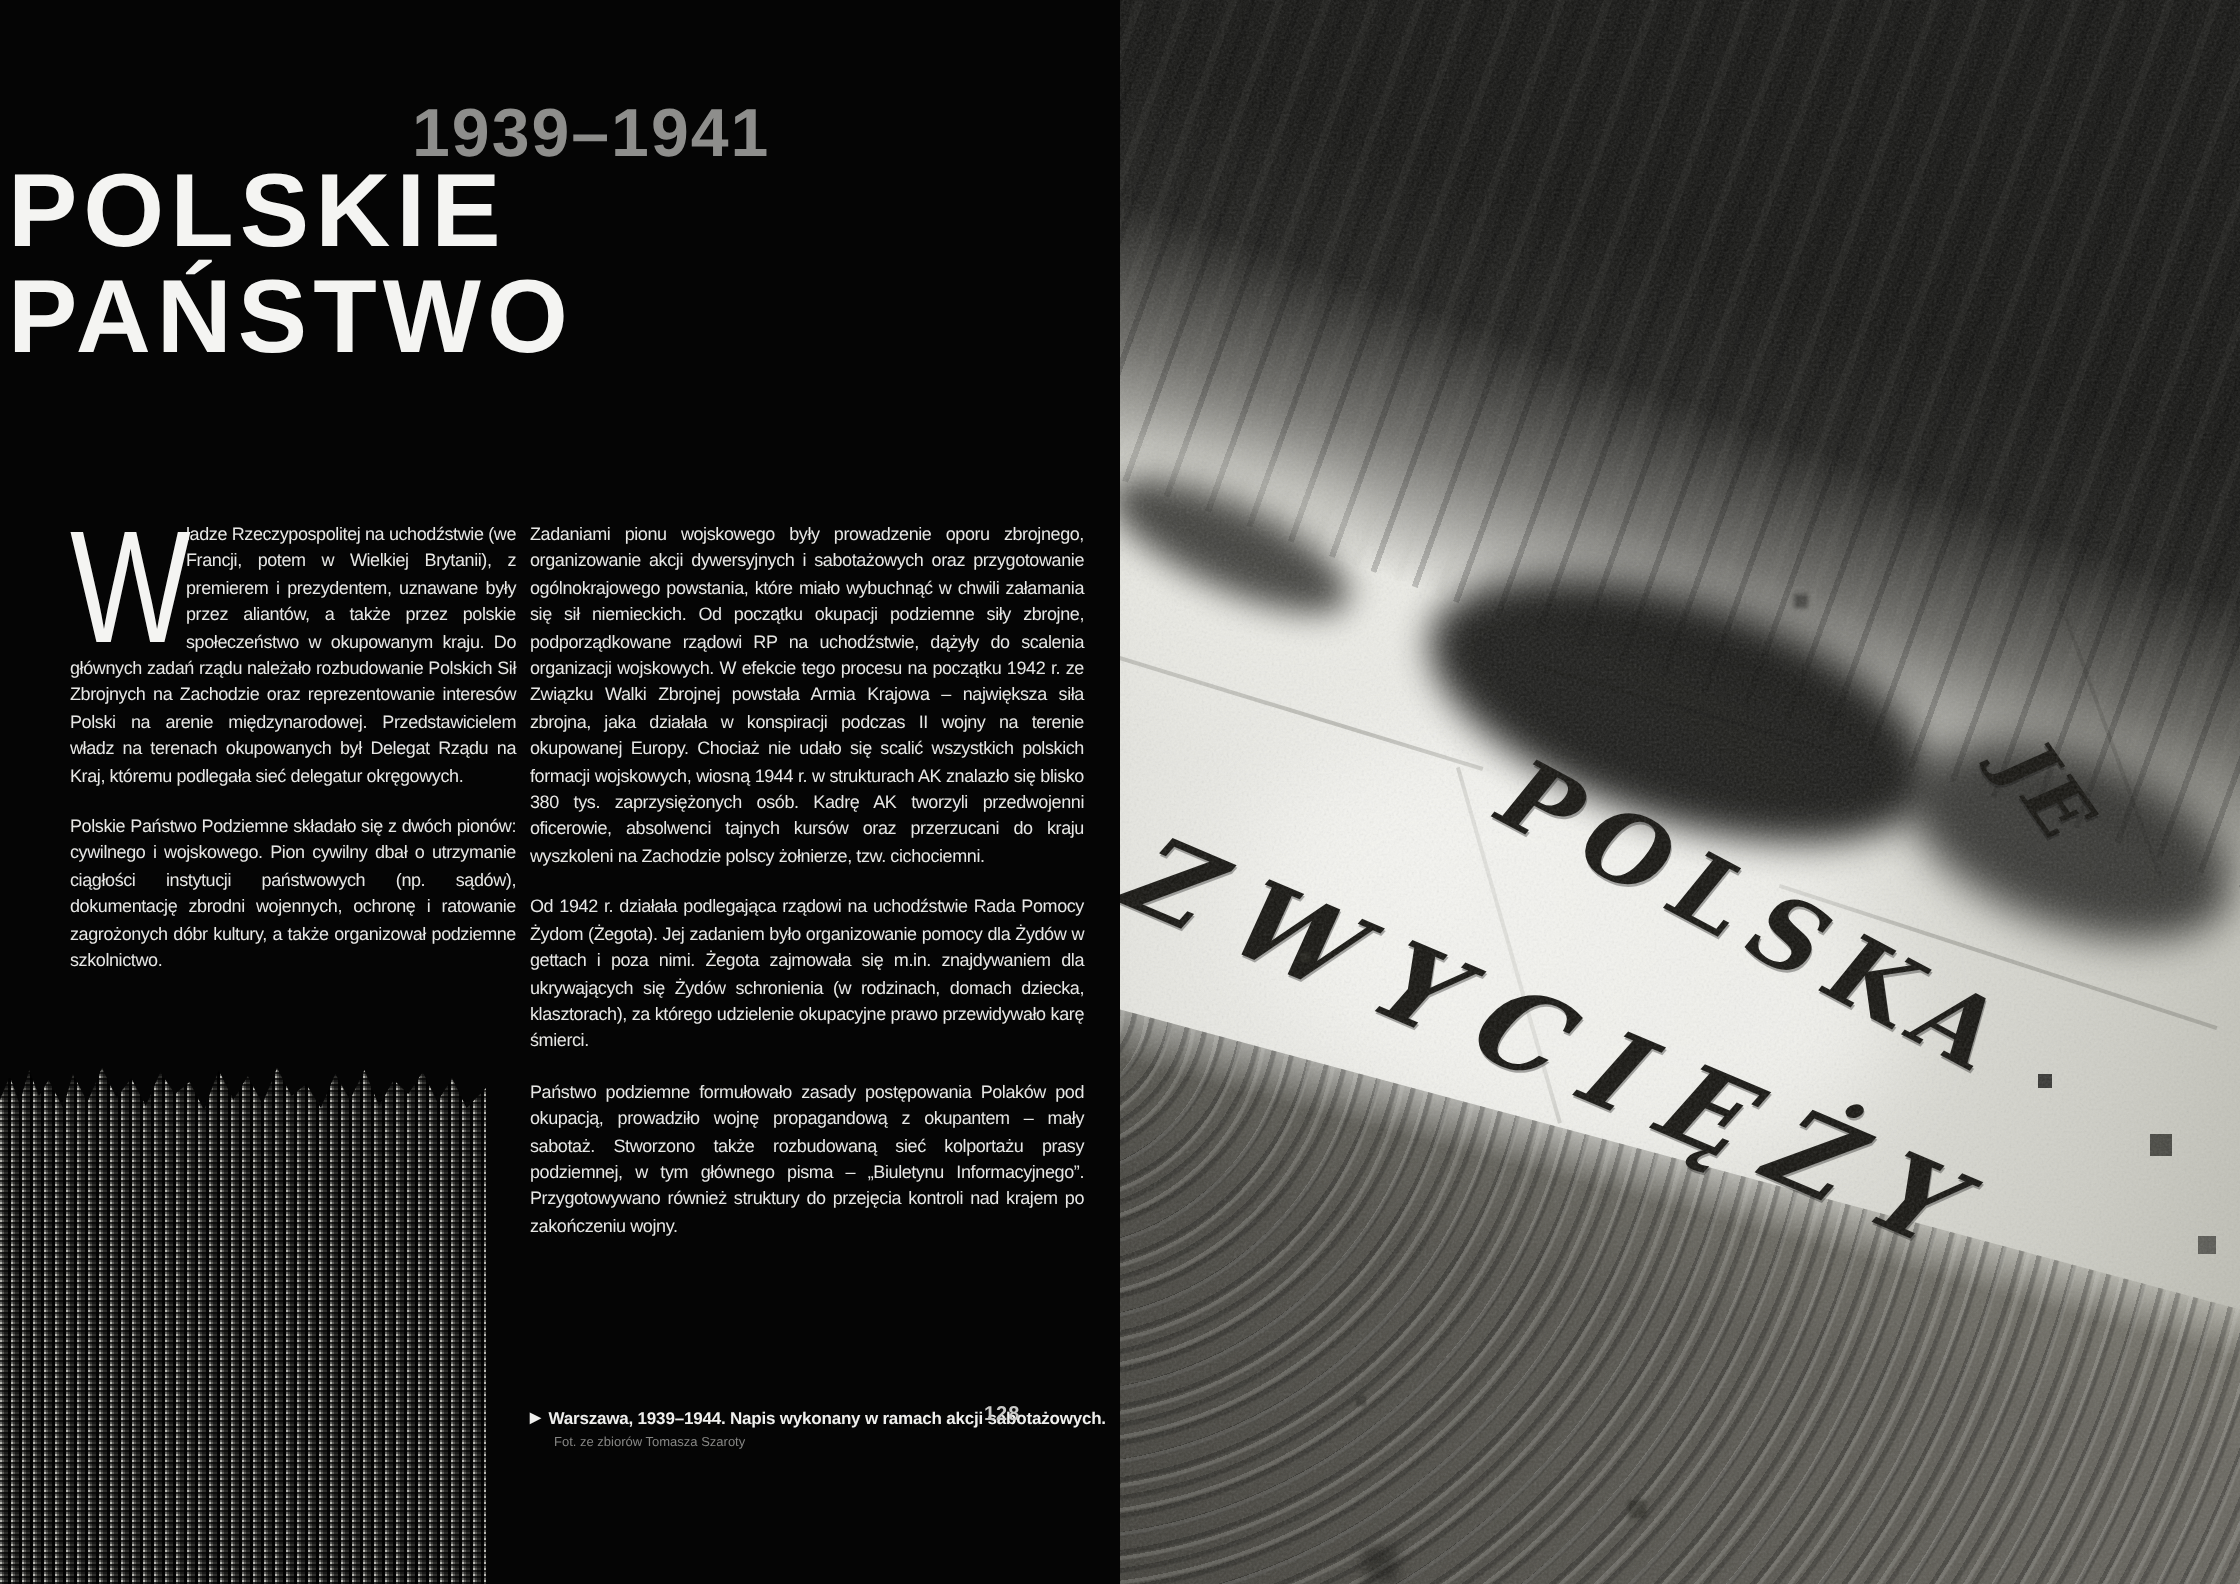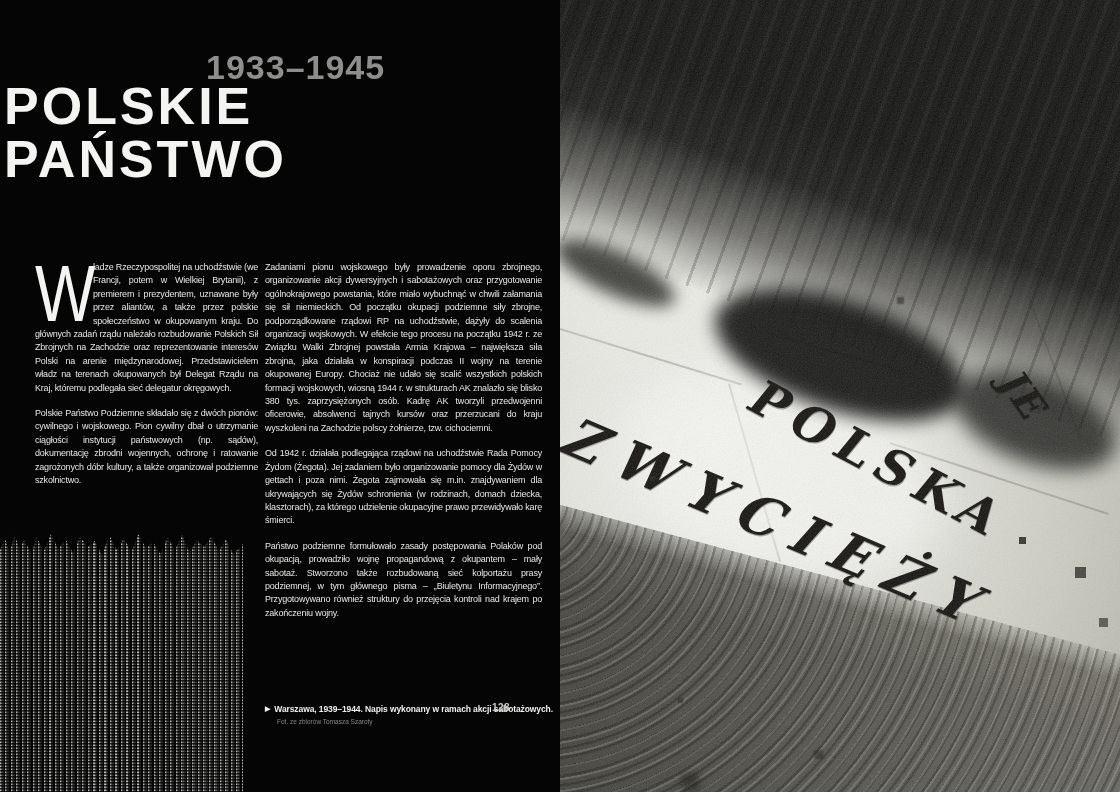--- a/index.html
+++ b/index.html
@@ -134,21 +134,21 @@
 
   .grain{left:0;top:0;opacity:.18;}
 </style>
 </head>
 <body>
 
 <div class="spread">
 
   <section class="page-left">
 
-    <div class="years">1933–1945</div>
+    <div class="years">1939–1941</div>
     <div class="title-line t1">POLSKIE</div>
     <div class="title-line t2">PAŃSTWO</div>
 
     <div class="col col-1">
       <p><span class="dropcap">W</span><span>ładze Rzeczypospolitej na uchodźstwie (we Francji, potem w Wielkiej Brytanii), z premierem i prezydentem, uznawane były przez aliantów, a także przez polskie społeczeństwo w okupowanym kraju. Do głównych zadań rządu należało rozbudowanie Polskich Sił Zbrojnych na Zachodzie oraz reprezentowanie interesów Polski na arenie międzynarodowej. Przedstawicielem władz na terenach okupowanych był Delegat Rządu na Kraj, któremu podlegała sieć delegatur okręgowych.</span></p>
       <p>Polskie Państwo Podziemne składało się z dwóch pionów: cywilnego i wojskowego. Pion cywilny dbał o utrzymanie ciągłości instytucji państwowych (np. sądów), dokumentację zbrodni wojennych, ochronę i ratowanie zagrożonych dóbr kultury, a także organizował podziemne szkolnictwo.</p>
     </div>
 
     <div class="col col-2">
       <p>Zadaniami pionu wojskowego były prowadzenie oporu zbrojnego, organizowanie akcji dywersyjnych i sabotażowych oraz przygotowanie ogólnokrajowego powstania, które miało wybuchnąć w chwili załamania się sił niemieckich. Od początku okupacji podziemne siły zbrojne, podporządkowane rządowi RP na uchodźstwie, dążyły do scalenia organizacji wojskowych. W efekcie tego procesu na początku 1942 r. ze Związku Walki Zbrojnej powstała Armia Krajowa – największa siła zbrojna, jaka działała w konspiracji podczas II wojny na terenie okupowanej Europy. Chociaż nie udało się scalić wszystkich polskich formacji wojskowych, wiosną 1944 r. w strukturach AK znalazło się blisko 380 tys. zaprzysiężonych osób. Kadrę AK tworzyli przedwojenni oficerowie, absolwenci tajnych kursów oraz przerzucani do kraju wyszkoleni na Zachodzie polscy żołnierze, tzw. cichociemni.</p>

